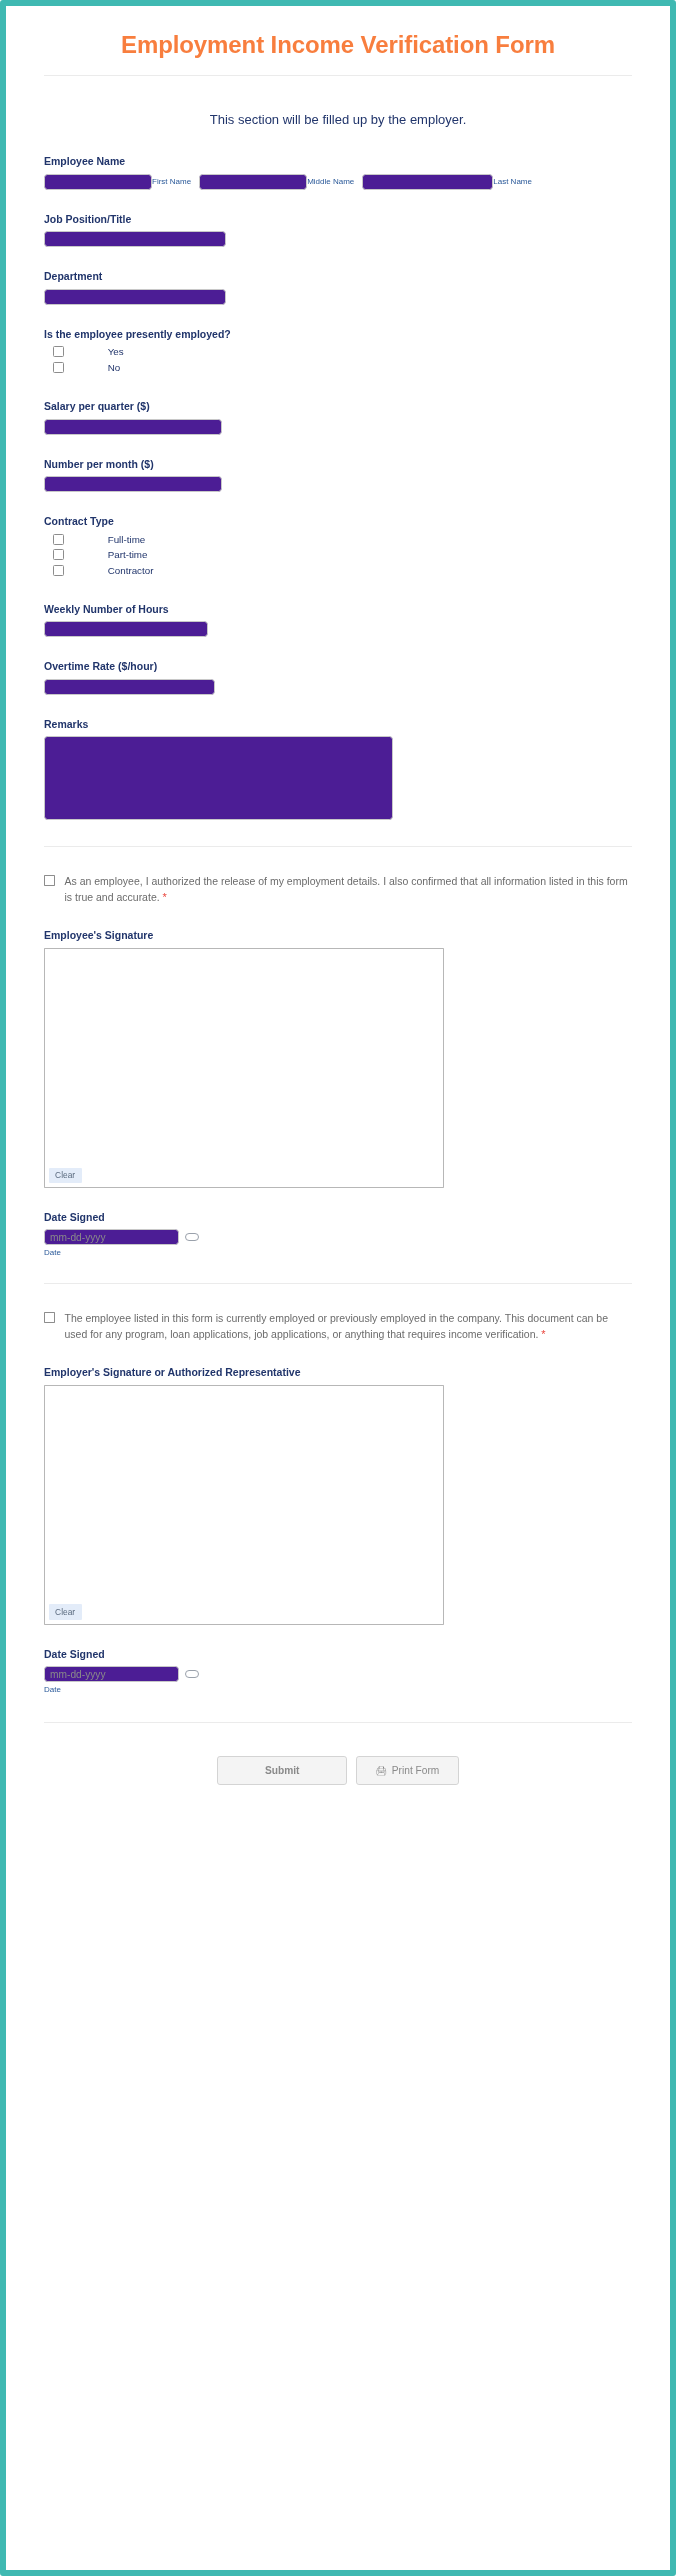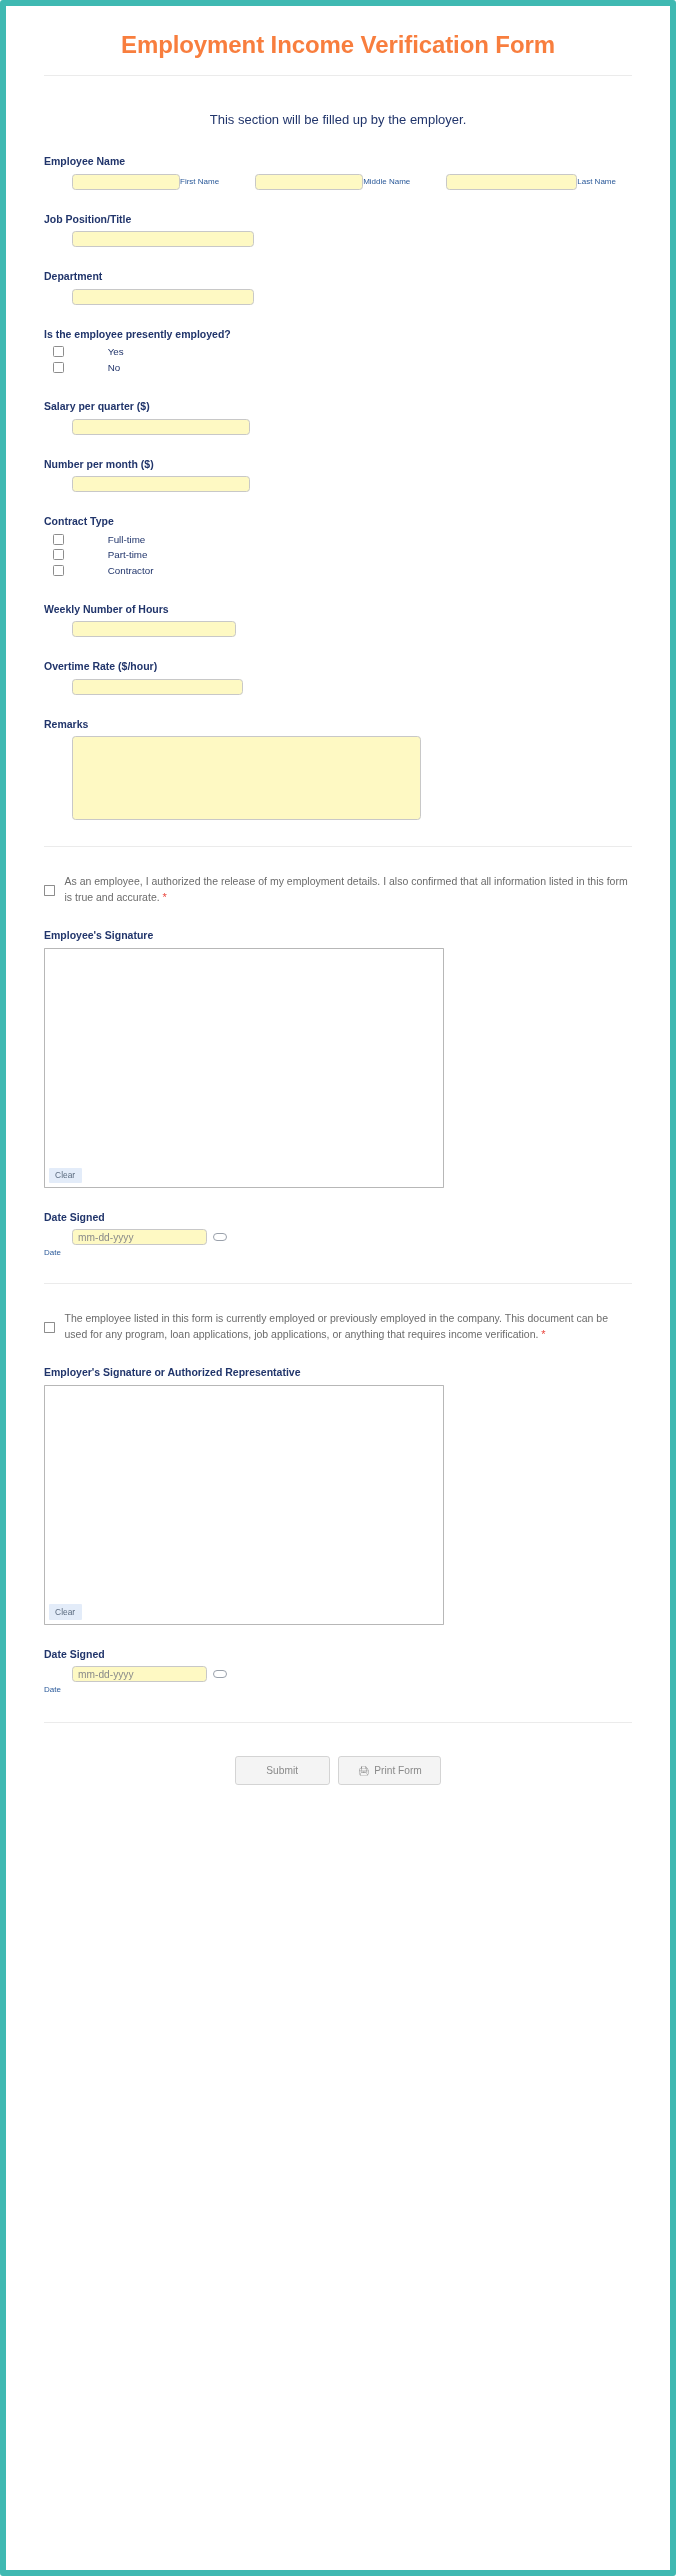--- a/index.html
+++ b/index.html
@@ -49,27 +49,26 @@
   }
   .sublabel {
     color:#2a5999;
     font-size:8px;
     margin-top:2.9px;
   }
 
   input.txt, textarea.txt {
     border:0.7px solid #c8c8c8;
     border-radius:3.6px;
-    background:#fef9c3;
+    background:#4c1d95;
     font-family:"Liberation Sans", sans-serif;
     font-size:10.2px;
     color:#333;
     padding:3.6px 5.1px;
     outline:none;
-    margin-left:28px;
   }
   input.txt { height:16px; }
   .name-row { display:flex; gap:8px; }
   .name-col { display:flex; flex-direction:row; }
   .name-col input.txt { width:108px; }
   .name-col.wide input.txt { width:131px; }
 
   .input-w-250 { width:182px; }
   .input-w-245 { width:178px; }
   .input-w-235 { width:171px; }
@@ -100,21 +99,21 @@
     resize:none;
     display:block;
   }
 
   .section-rule {
     height:0.7px; background:#ebebeb;
     margin:26px 0 0 0;
   }
 
   .consent-block { padding-top:26px; }
-  .consent-row { display:flex; align-items:center; }
+  .consent-row { display:flex; align-items:flex-start; }
   .consent-cbox {
     width:11px; height:11px;
     border:0.7px solid #8d8d8d;
     background:#fff;
     border-radius:0.7px;
     flex:0 0 auto;
     margin-top:1.5px;
   }
   .consent-text {
     color:#6b6b6b;
@@ -173,21 +172,21 @@
     background:#f4f4f4;
     color:#8a8a8a;
     font-size:10.2px;
     font-family:"Liberation Sans", sans-serif;
     border-radius:2.9px;
     padding:8px 0;
     cursor:pointer;
     display:flex; align-items:center; justify-content:center;
     gap:4.4px;
   }
-  .btn-submit { width:95px; }
+  .btn-submit { width:130px;font-weight:bold; }
   .btn-print { width:103px; }
   .printer-ico { font-size:9.5px; line-height:1; color:#7b7b7b; }
 </style>
 </head>
 <body>
 
 <div class="page">
 
   <div class="form-title">Employment Income Verification Form</div>
   <div class="title-rule"></div>

